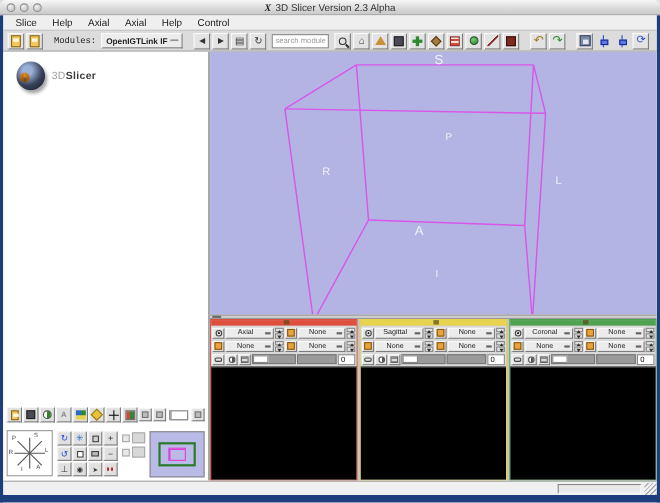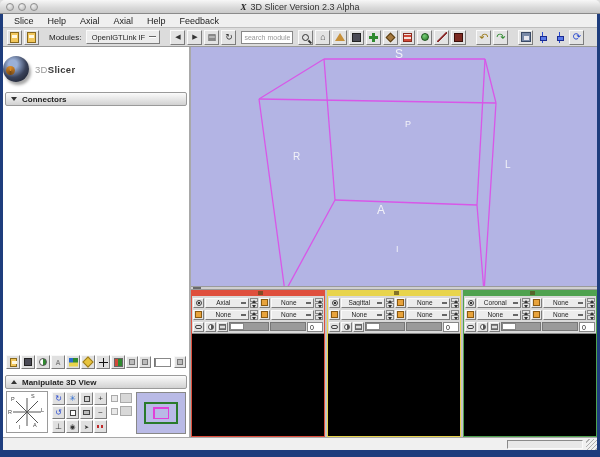--- a/index.html
+++ b/index.html
@@ -19,22 +19,22 @@
     border-left:3px solid #1e3d7d; border-right:3px solid #1e3d7d; border-bottom:7px solid #1e3d7d;
     box-shadow: inset 0 -1px 0 #4a6cc0; display:flex; flex-direction:column; background:#dcdcdc; }
 
   
   .menubar { height:14px; background:#efefef; border-bottom:1px solid #bdbdbd; display:flex; align-items:center; padding-left:4px; }
   .menu-item { font-size:9px; color:#222; padding:0 7px; cursor:default; }
 
   
   .toolbar { height:19px; background:#dcdcdc; border-bottom:1px solid #9a9a9a; display:flex; align-items:center; padding:0 4px; gap:2px; }
   .tbtn { width:15px; height:15px; background:#e3e3e3; border:1px solid; border-color:#fafafa #7d7d7d #7d7d7d #fafafa; display:flex; align-items:center; justify-content:center; font-size:9px; color:#333; flex:none; position:relative; }
-  .tlabel { font-size:8px; color:#222; margin:0 3px 0 8px; }
-  .combo { height:14px; background:#ececec; border:1px solid; border-color:#fafafa #7d7d7d #7d7d7d #fafafa; display:flex; align-items:center; font-size:7.5px; color:#222; padding:0 3px; }
+  .tlabel { font-size:8px; color:#222; margin:0 3px 0 8px;font-family:Liberation Mono, monospace; }
+  .combo { height:14px; background:#ececec; border:1px solid; border-color:#fafafa #7d7d7d #7d7d7d #fafafa; display:flex; align-items:center; font-size:7.5px; color:#222; padding:0 3px;font-weight:bold; }
   .combo .cval { flex:1; text-align:center; }
   .combo .cdash { width:7px; height:2px; background:#666; border-bottom:1px solid #fff; margin-left:3px; flex:none; }
   .modules-combo { width:74px; }
   .search { width:52px; height:13px; font-size:7px; border:1px solid #888; background:#fff; padding:0 2px; color:#333; margin:0 3px; }
   .search::placeholder { color:#999; }
   .gap6 { width:6px; flex:none; }
   
   .pageic { width:9px; height:11px; background:#f2c75c; border:1px solid #8a6a1c; position:relative; }
   .pageic:after { content:""; position:absolute; left:1px; top:2px; width:5px; height:3px; background:#fff8e0; }
   .magnifier { width:7px; height:7px; border:1.5px solid #333; border-radius:50%; position:relative; }
@@ -57,21 +57,21 @@
   .vslider:before { content:""; position:absolute; left:4px; top:0; width:1px; height:11px; background:#2a4ad0; }
   .vslider:after { content:""; position:absolute; left:2px; top:4px; width:5px; height:3px; background:#5a7ae8; border:1px solid #1a2a90; }
   .glyph-olive { color:#9a7a1a; font-size:11px; line-height:1; }
   .glyph-green { color:#2f8a2f; font-size:11px; line-height:1; }
   .glyph-blue  { color:#2a4ad0; font-size:10px; line-height:1; }
   .tri-orange { width:0; height:0; border-left:5px solid transparent; border-right:5px solid transparent; border-bottom:8px solid #c7903a; }
 
   
   .main { flex:1; display:flex; overflow:hidden; background:#dcdcdc; }
   .sidebar { width:188px; background:#fff; border-right:2px solid #a8a8a8; display:flex; flex-direction:column; }
-  .logo-row { height:44px; display:flex; align-items:center; gap:6px; background:#fff; }
+  .logo-row { height:44px; display:flex; align-items:center; padding-left:12px; gap:6px; background:#fff; }
   .logo-sphere { width:26px; height:26px; border-radius:50%; background:radial-gradient(circle at 38% 32%, #9ab0d8 18%, #39425a 55%, #14161f); position:relative; box-shadow:2px 3px 3px rgba(0,0,0,.35); }
   .logo-sphere:after { content:""; position:absolute; left:3px; top:10px; width:9px; height:9px; border-radius:50%; background:conic-gradient(#d88a2a,#7a4a12,#d88a2a); }
   .logo-text { font-size:9.5px; color:#9a9a9a; letter-spacing:.3px; }
   .logo-text b { color:#3a3a3a; }
 
   .sect { height:14px; margin:1px 2px 0 2px; background:linear-gradient(#fbfbfb,#d2d2d2); border:1px solid #9a9a9a; border-radius:2px;
     display:flex; align-items:center; gap:5px; padding-left:5px; font-size:8px; font-weight:bold; color:#222; }
   .tri-down { width:0; height:0; border-left:3px solid transparent; border-right:3px solid transparent; border-top:4px solid #333; }
   .tri-up { width:0; height:0; border-left:3px solid transparent; border-right:3px solid transparent; border-bottom:4px solid #333; }
   .side-spacer { flex:1; background:#fff; }
@@ -166,21 +166,21 @@
   </div>
 
   <div class="frame">
 
     <div class="menubar">
       <span class="menu-item">Slice</span>
       <span class="menu-item">Help</span>
       <span class="menu-item">Axial</span>
       <span class="menu-item">Axial</span>
       <span class="menu-item">Help</span>
-      <span class="menu-item">Feedback</span>
+      <span class="menu-item">Control</span>
     </div>
 
     <div class="toolbar">
       <div class="tbtn">
           <span class="pageic"></span>
         </div>
       <div class="tbtn">
           <span class="pageic"></span>
         </div>
       <span class="tlabel">Modules:</span>
@@ -255,24 +255,20 @@
     </div>
 
     <div class="main">
 
       <div class="sidebar">
         <div class="logo-row">
           <div class="logo-sphere"></div>
           <div class="logo-text"><span>3D</span><b>Slicer</b></div>
         </div>
 
-        <div class="sect">
-          <span class="tri-down"></span>
-          <span>Connectors</span>
-        </div>
 
         <div class="side-spacer"></div>
 
         <div class="minirow">
           <div class="mbtn">
               <span class="pageic" style="width:7px;height:9px;"></span>
             </div>
           <div class="mbtn">
               <span class="sq dark" style="width:8px;height:8px;"></span>
             </div>
@@ -301,24 +297,20 @@
               <span class="sq" style="width:6px;height:6px;background:#bbb;border:1px solid #777;"></span>
             </div>
           <div class="hslider">
               <div class="thumb"></div>
             </div>
           <div class="mbtn small">
               <span class="sq" style="width:6px;height:6px;background:#bbb;border:1px solid #777;"></span>
             </div>
         </div>
 
-        <div class="sect">
-          <span class="tri-up"></span>
-          <span>Manipulate 3D View</span>
-        </div>
         <div class="v3d-row">
           <div class="axes-box">
             <svg width="40" height="40" viewBox="0 0 40 40">
               <g stroke="#555" stroke-width="1">
                 <line x1="20" y1="6" x2="20" y2="34"></line>
                 <line x1="6" y1="20" x2="34" y2="20"></line>
                 <line x1="9" y1="9" x2="31" y2="31"></line>
                 <line x1="9" y1="31" x2="31" y2="9"></line>
               </g>
             </svg>

